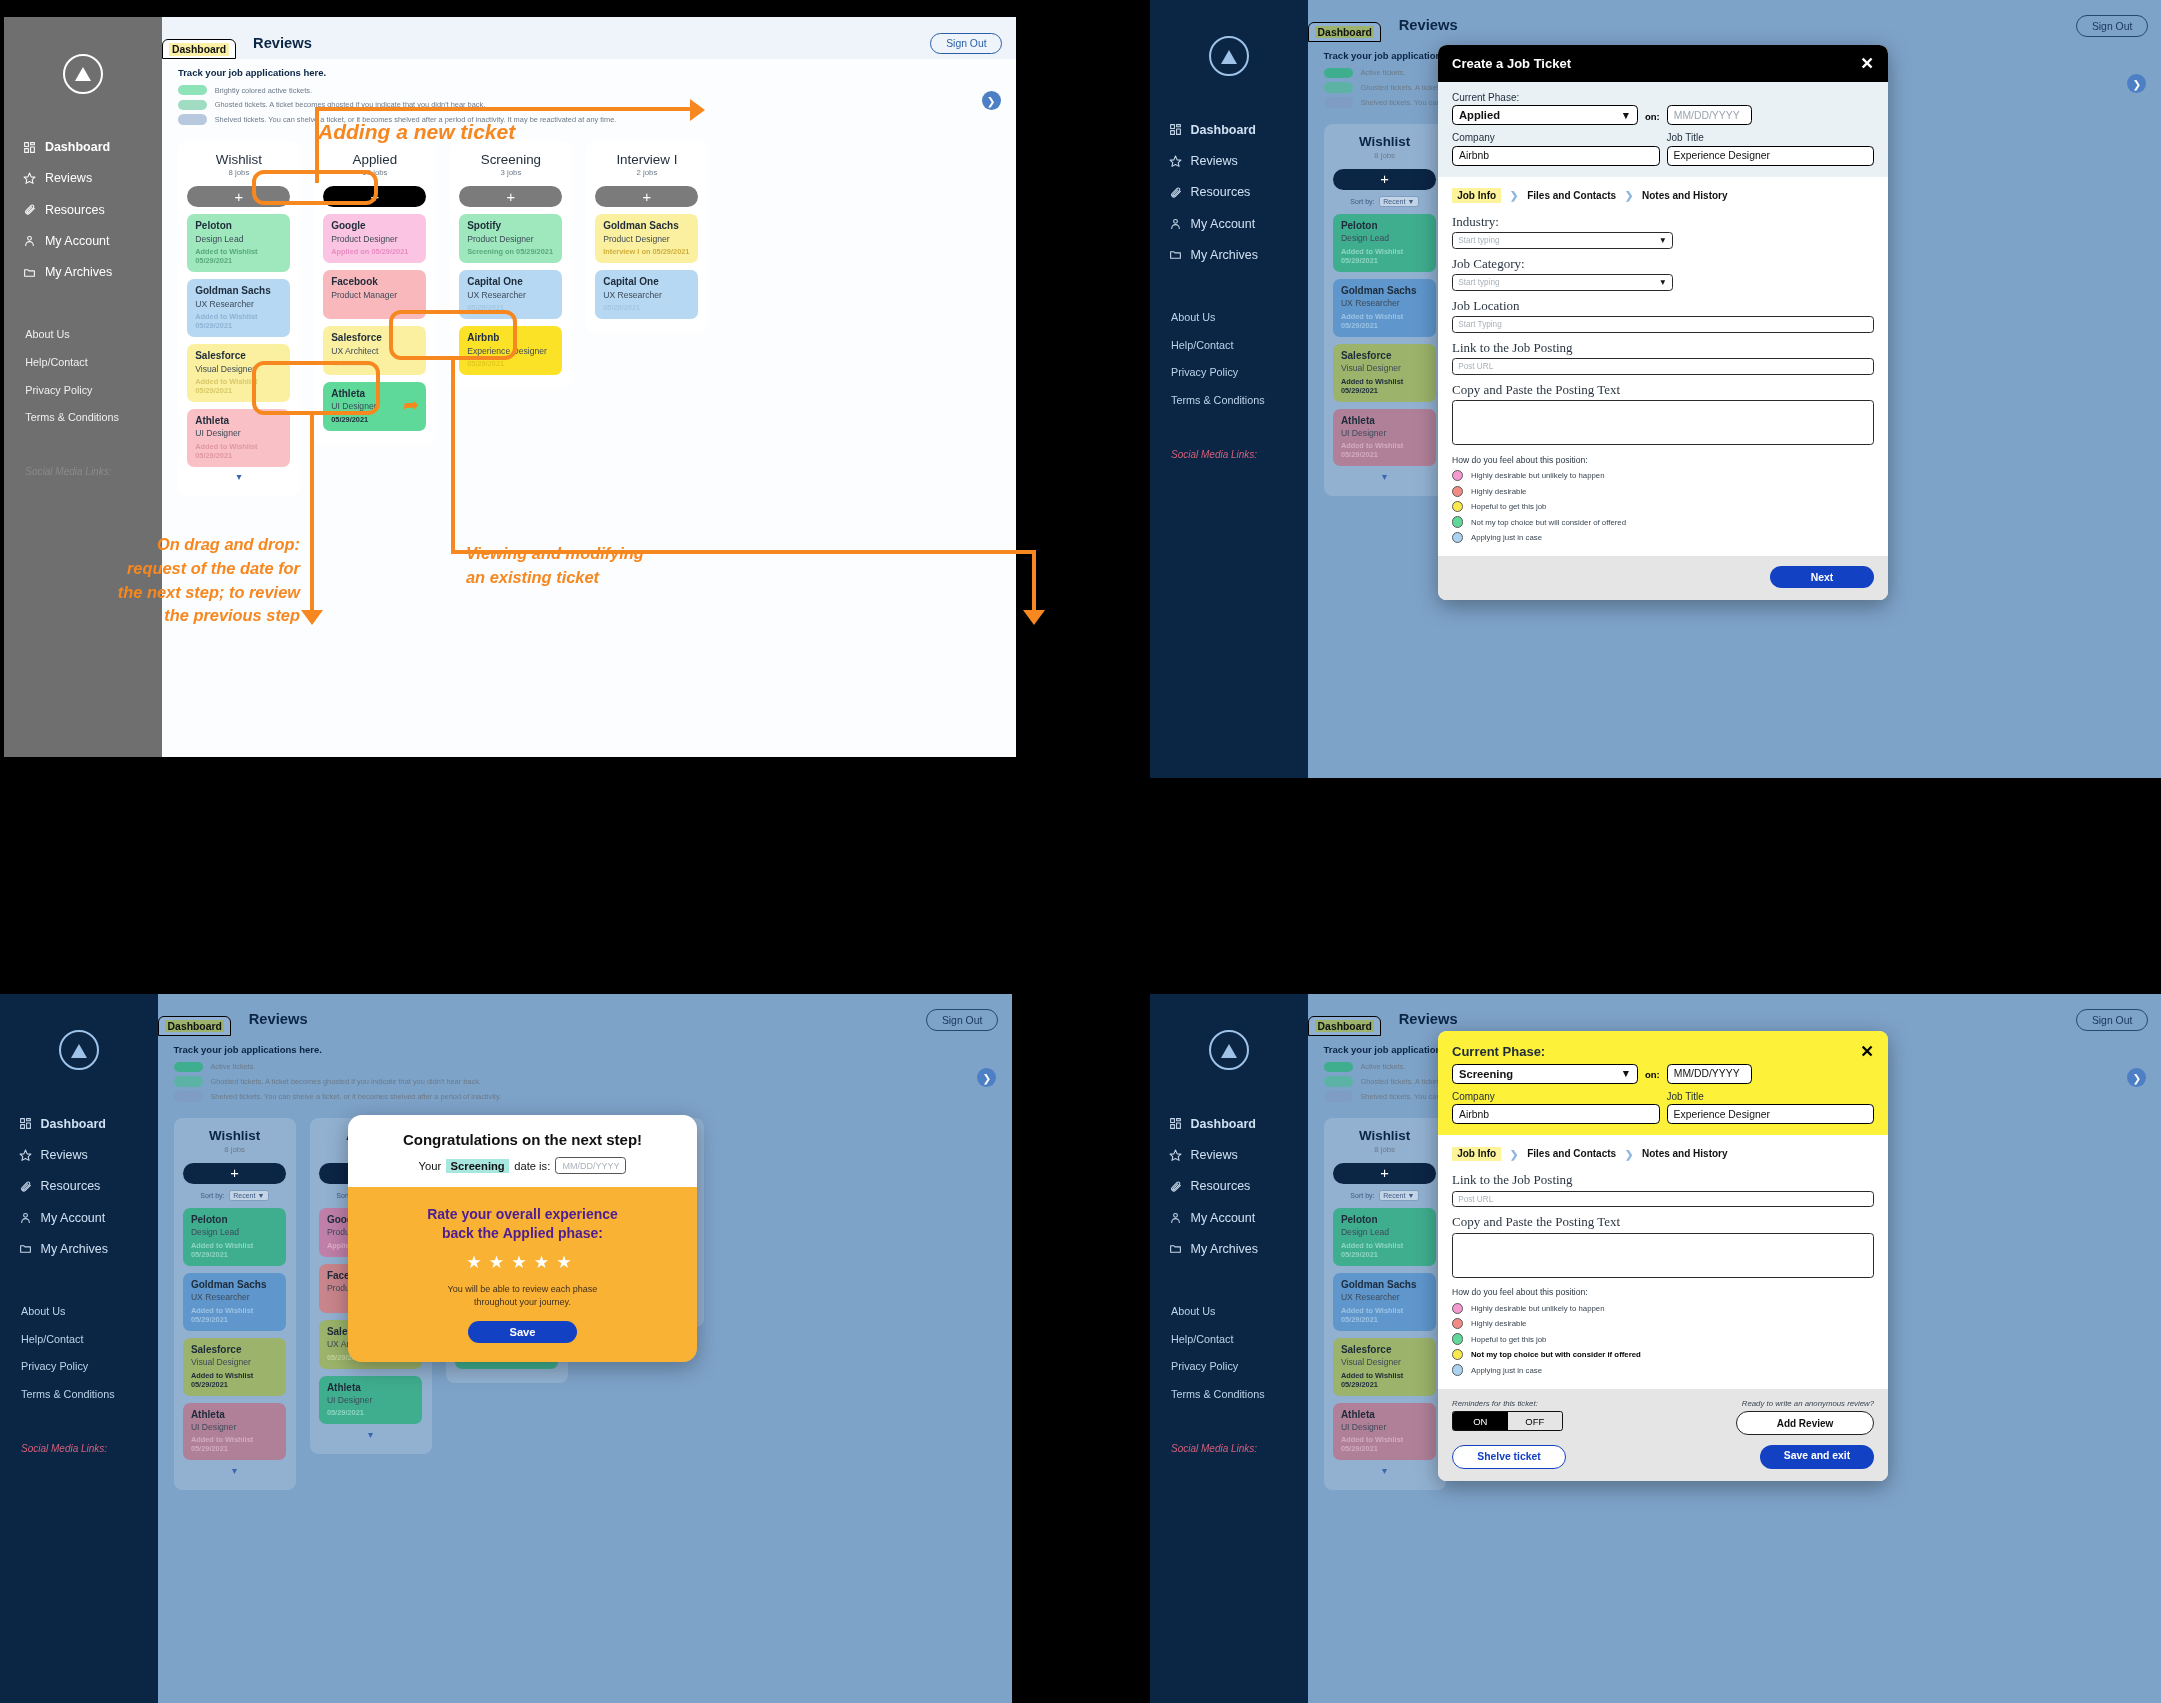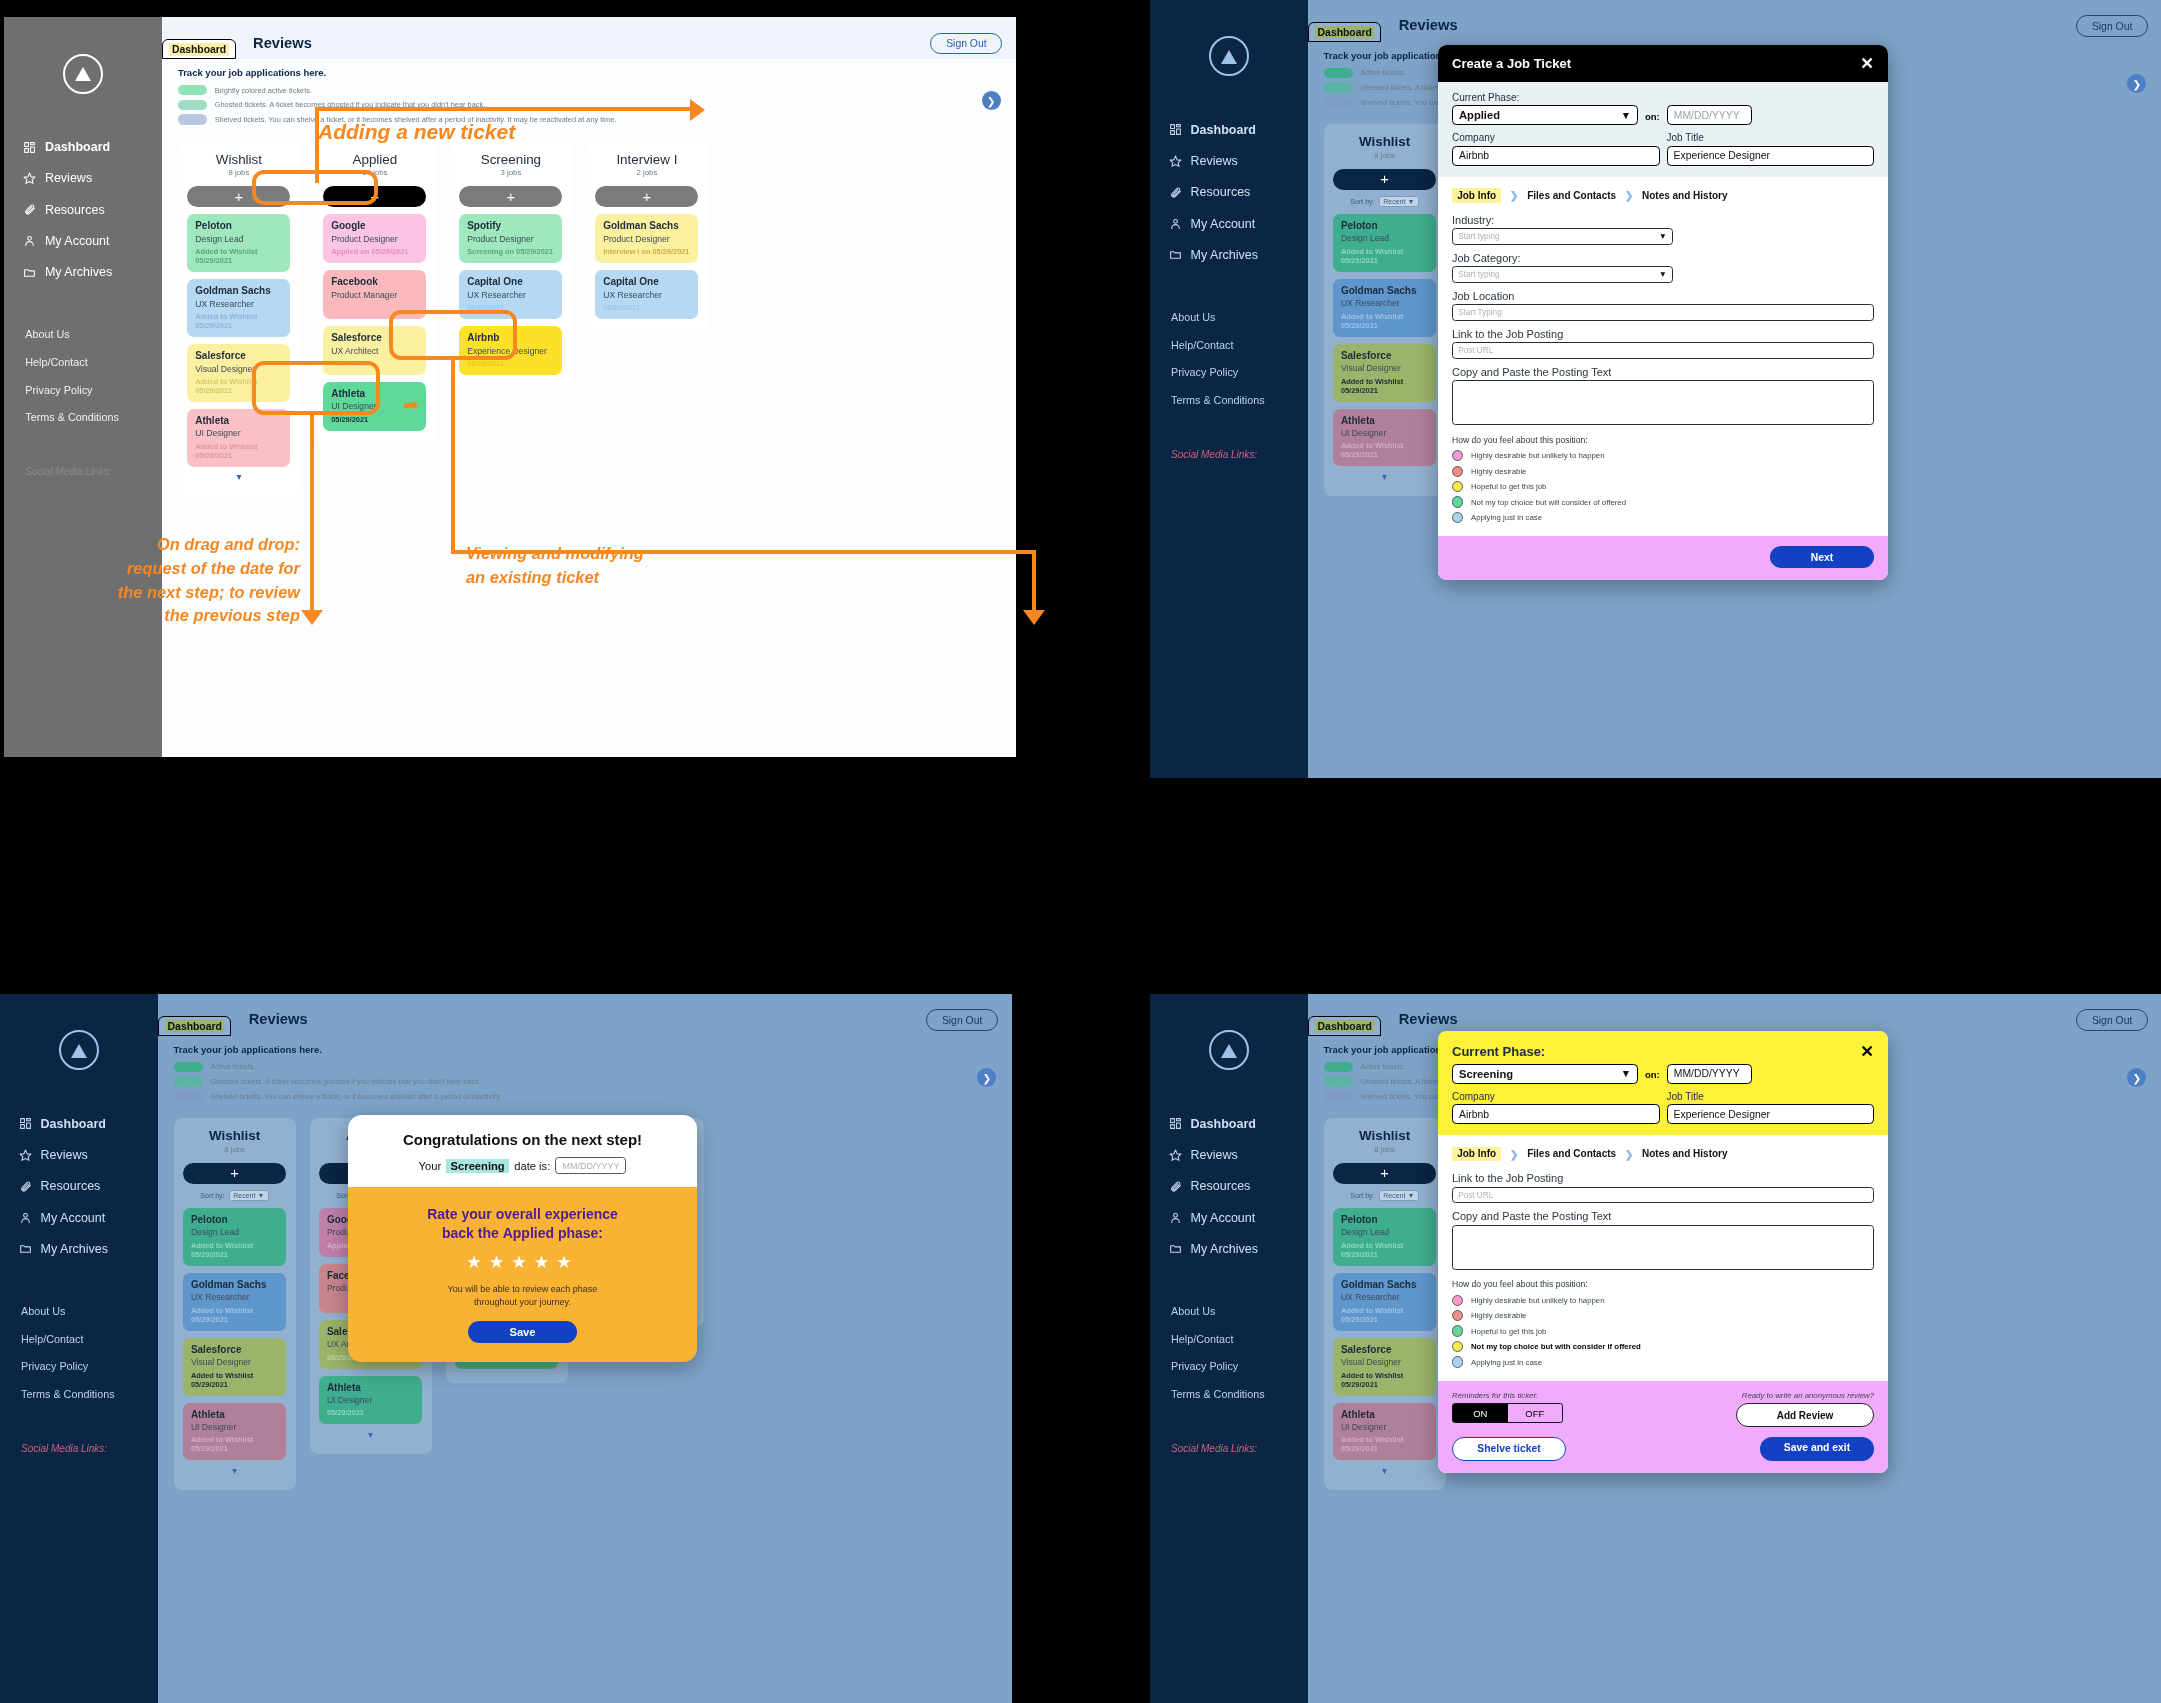--- a/index.html
+++ b/index.html
@@ -88,30 +88,30 @@
   .sel, .inp { border:1.4px solid #000; border-radius:4.3px; background:#fff; height:20px;
                display:flex; align-items:center; padding:0 6px; font-size:10.4px; color:#111; }
   .sel { justify-content:space-between; }
   .sel .cv { font-size:11.2px; font-weight:600; }
   .ph { color:#9aa4ae; }
   .m-body { padding:11.2px 14px 8.6px 14px; background:#fff; }
   .steps { display:flex; align-items:center; gap:8.6px; margin-bottom:11.2px; }
   .step { font-size:10px; font-weight:bold; color:#111; }
   .step.on { background:#fdf39a; padding:1.7px 5.2px; }
   .chev { color:#8fb7df; font-size:10.4px; font-weight:bold; }
-  .f-lab { font-size:11px; color:#2a3642; margin:7px 0 2.6px 0; }
+  .f-lab { font-size:13px; color:#2a3642; margin:7px 0 2.6px 0;font-family:Liberation Serif, serif; }
   .f-in { border:1px solid #2a2a2a; border-radius:3.5px; height:16.4px; font-size:8.2px;
           color:#a9b2ba; display:flex; align-items:center; padding:0 5.2px; justify-content:space-between; background:#fff; }
   .f-ta { border:1px solid #2a2a2a; border-radius:3.5px; height:45px; background:#fff; }
   .feel { font-size:8.6px; color:#2a3642; margin:9.5px 0 5.2px 0; }
   .fr { display:flex; align-items:center; gap:7.8px; margin-bottom:4.3px; }
   .dot { width:11.2px; height:11.2px; border-radius:50%; border:1.1px solid #5a5a5a; flex:0 0 11.2px; }
   .fr span { font-size:7.8px; color:#3a4652; }
   .fr.sel2 span { font-weight:bold; color:#000; }
-  .m-foot { background:#f0abfc; padding:10.4px 14px 12px 14px; }
+  .m-foot { background:#e5e5e5; padding:10.4px 14px 12px 14px; }
   .btn-blue { background:#1341c4; color:#fff; border-radius:12px; padding:5.2px 0; width:104px;
               text-align:center; font-size:10.4px; font-weight:bold; }
   .btn-out { border:1.2px solid #1341c4; color:#1341c4; border-radius:12px; padding:5.2px 0;
              width:114px; text-align:center; font-size:10.4px; font-weight:bold; background:#fff; }
   .btn-wht { border:1.2px solid #222; color:#111; border-radius:12px; padding:5.2px 0; width:138px;
              text-align:center; font-size:10px; font-weight:bold; background:#fff; }
   .toggle { display:flex; width:111px; border:1.1px solid #111; border-radius:2.6px; overflow:hidden; }
   .tg { flex:1; text-align:center; font-size:9.5px; padding:3.5px 0; }
   .tg.on { background:#000; color:#fff; }
   .small-lab { font-size:7.8px; color:#3a4652; margin-bottom:3.5px;font-style:italic; }

